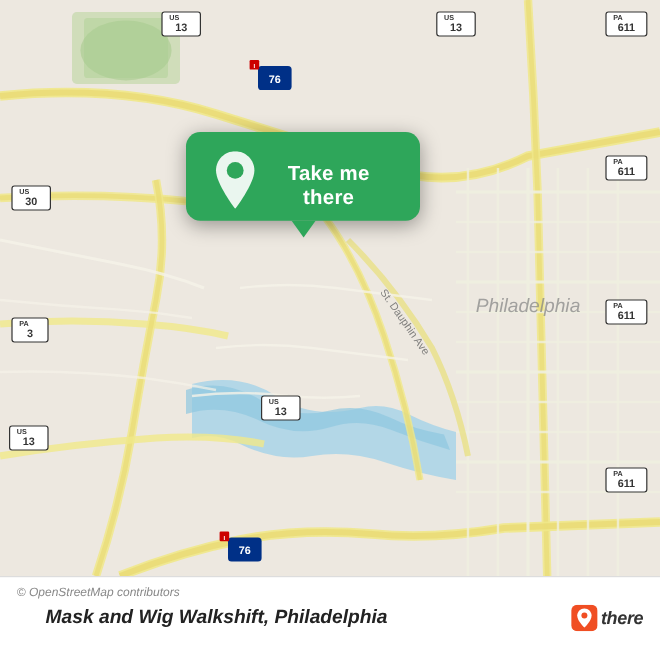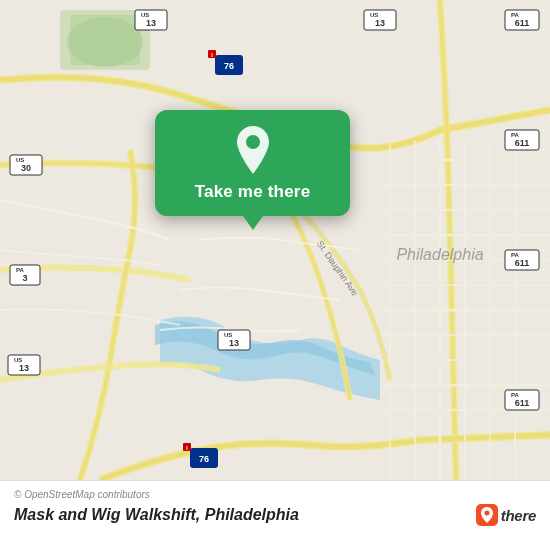--- a/index.html
+++ b/index.html
@@ -30,23 +30,23 @@
 
     
     #popup-card {
       position: absolute;
       top: 110px;
       left: 155px;
       width: 195px;
       background: #2ea65a;
       border-radius: 12px;
       display: flex;
-      flex-direction: column;
-      align-items: center;
-      padding: 18px 20px 14px;
+      flex-direction: row;
+      align-items: center;
+      padding: 18px 20px 2px;
       box-shadow: 0 4px 16px rgba(0,0,0,0.35);
       cursor: pointer;
     }
 
     #popup-card::after {
       content: '';
       position: absolute;
       bottom: -14px;
       left: 50%;
       transform: translateX(-50%);
@@ -94,20 +94,21 @@
       margin-bottom: 4px;
     }
 
     #location-title {
       font-size: 16px;
       font-weight: 600;
       color: #222;
       display: flex;
       align-items: center;
       gap: 8px;
+      margin-left: 24px;
     }
 
     #moovit-logo {
       margin-left: auto;
       display: flex;
       align-items: center;
       gap: 3px;
     }
 
     #moovit-icon {

